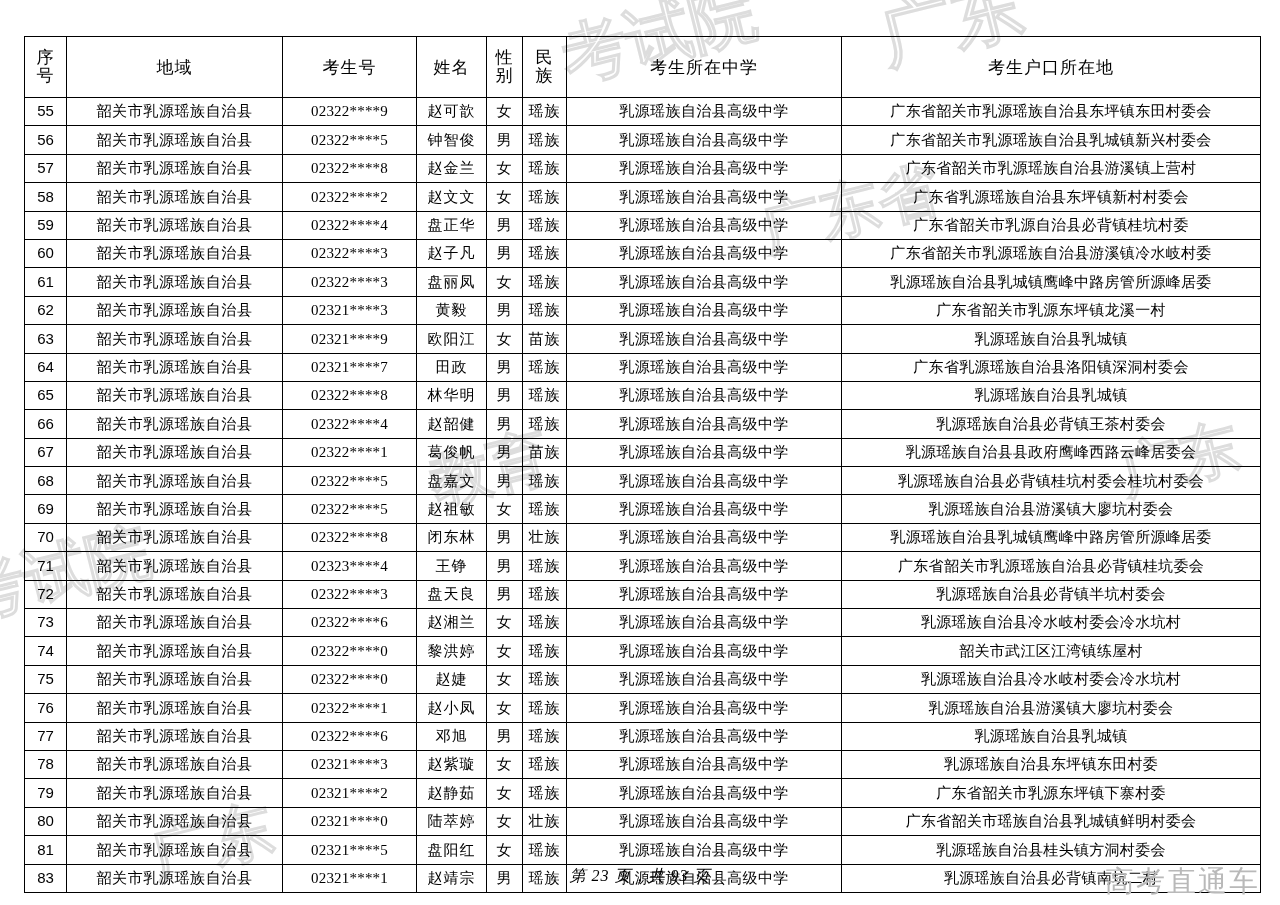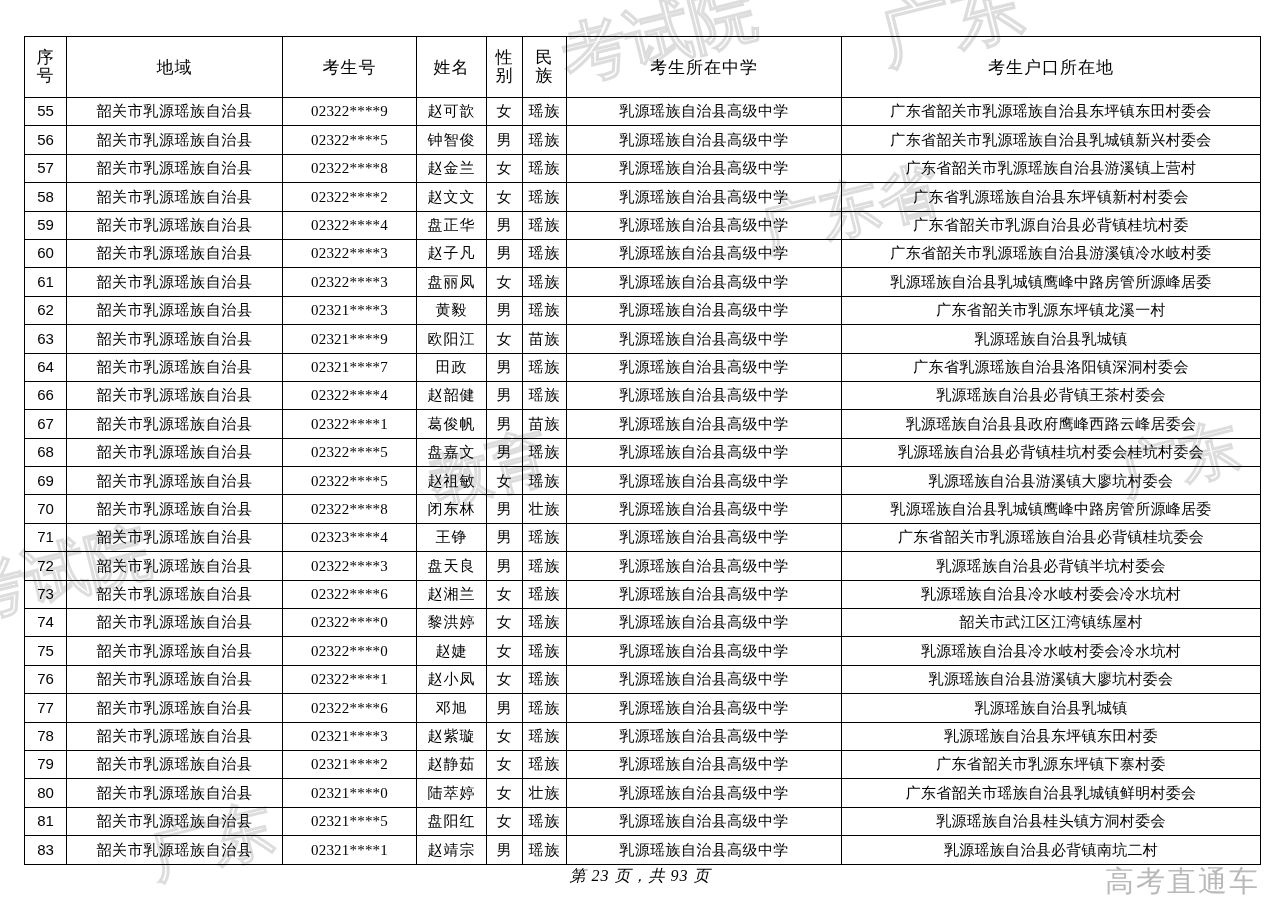--- a/index.html
+++ b/index.html
@@ -272,20 +272,30 @@
           <td class="num">64</td>
           <td class="region">韶关市乳源瑶族自治县</td>
           <td class="code">02321****7</td>
           <td class="name">田政</td>
           <td class="sex">男</td>
           <td class="ethnic">瑶族</td>
           <td class="school">乳源瑶族自治县高级中学</td>
           <td class="addr">广东省乳源瑶族自治县洛阳镇深洞村委会</td>
         </tr>
         <tr>
+          <td class="num">65</td>
+          <td class="region">韶关市乳源瑶族自治县</td>
+          <td class="code">02322****8</td>
+          <td class="name">林华明</td>
+          <td class="sex">男</td>
+          <td class="ethnic">瑶族</td>
+          <td class="school">乳源瑶族自治县高级中学</td>
+          <td class="addr">乳源瑶族自治县乳城镇</td>
+        </tr>
+        <tr>
           <td class="num">66</td>
           <td class="region">韶关市乳源瑶族自治县</td>
           <td class="code">02322****4</td>
           <td class="name">赵韶健</td>
           <td class="sex">男</td>
           <td class="ethnic">瑶族</td>
           <td class="school">乳源瑶族自治县高级中学</td>
           <td class="addr">乳源瑶族自治县必背镇王茶村委会</td>
         </tr>
         <tr>

